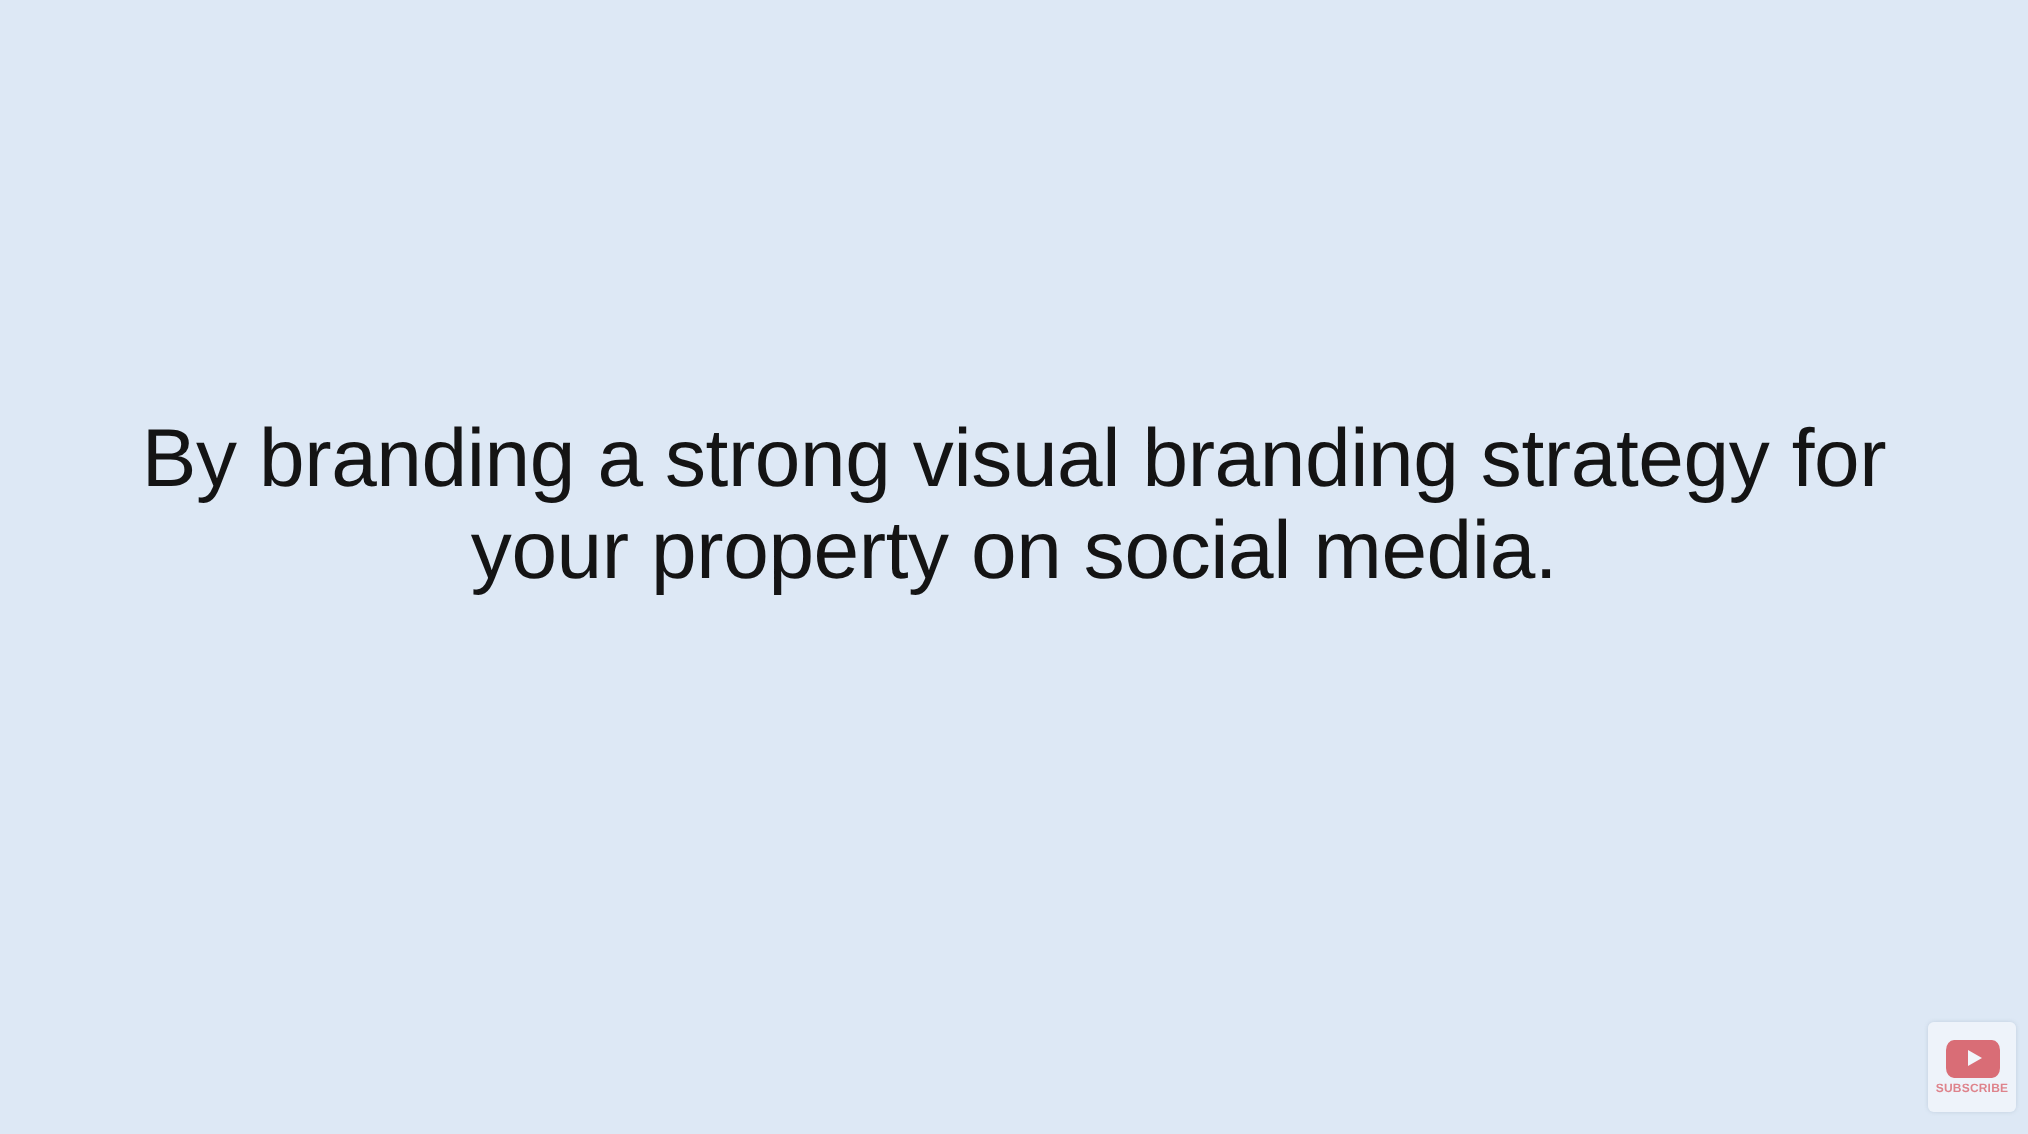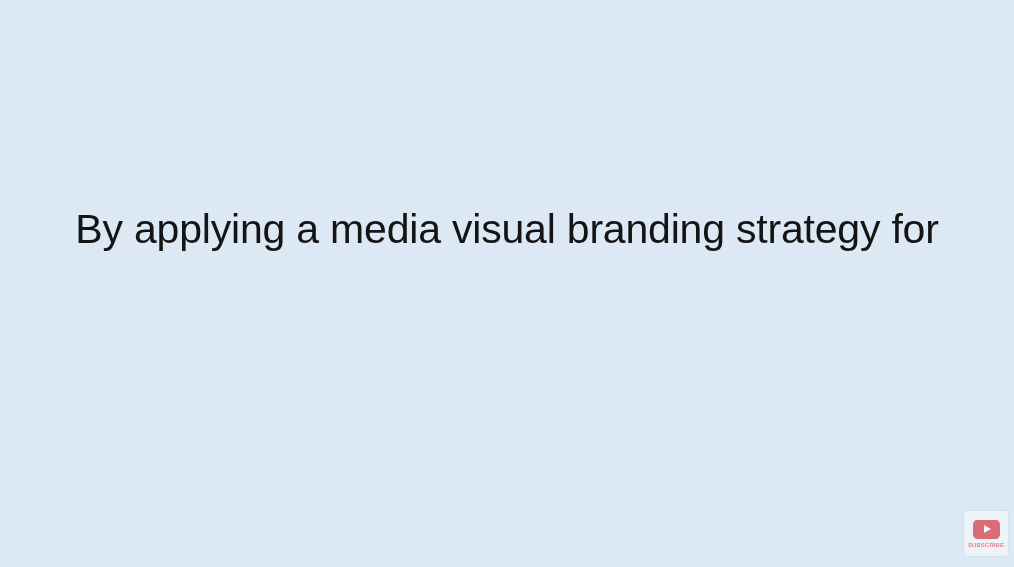--- a/index.html
+++ b/index.html
@@ -110,21 +110,22 @@
     letter-spacing: 0.1px;
     filter: blur(0.4px);
   }
 </style>
 </head>
 <body>
 
 <div id="slide">
 
   <div id="caption-block">
-    <span class="caption-line">By applying a media visual branding strategy for</span>
+    <span class="caption-line">By branding a strong visual branding strategy for</span>
+    <span class="caption-line">your property on social media.</span>
   </div>
 
   <div id="subscribe-watermark">
     <div id="subscribe-card">
       <div id="yt-play-badge">
         <div id="yt-play-triangle"></div>
       </div>
       <div id="subscribe-label">SUBSCRIBE</div>
       <div id="subscribe-sublabel"></div>
     </div>

